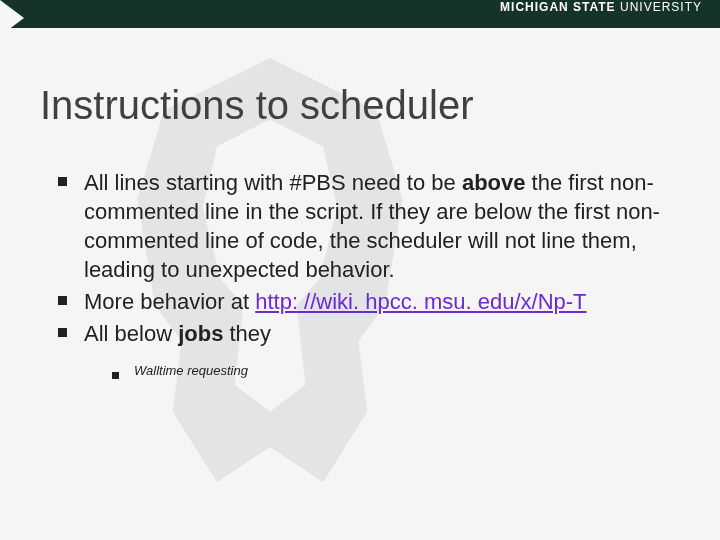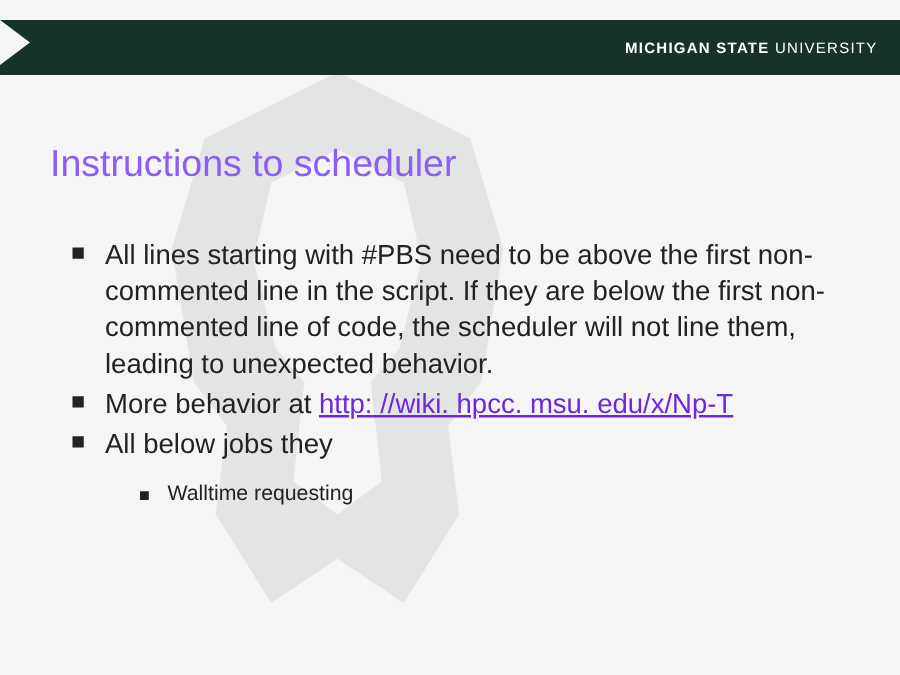--- a/index.html
+++ b/index.html
@@ -16,29 +16,27 @@
     position: absolute;
     top: 40px;
     left: 80px;
     width: 380px;
     height: 460px;
     opacity: 0.08;
     z-index: 0;
   }
   .header-bar {
     width: 100%;
-    height: 44px;
+    height: 28px;
     background: #16332a;
     position: relative;
     display: flex;
-    align-items: center;
     justify-content: flex-end;
     padding-right: 18px;
     box-sizing: border-box;
-    margin-top: 16px;
   }
   .header-bar::after{
     content:"";
     position:absolute;
     left:0;top:0;
     width:24px;height:36px;
     background:#f5f5f5;
     clip-path: polygon(0 0, 100% 50%, 0 100%);
   }
   .brand {
@@ -49,22 +47,22 @@
   }
   .brand .bold {
     font-weight: 700;
   }
   .content {
     position: relative;
     z-index: 1;
     padding: 55px 55px 0 40px;
   }
   .title {
-    font-size: 30px;
-    color: #8b5cf6;
+    font-size: 40px;
+    color: #404040;
     font-weight: 400;
     margin: 0 0 40px 0;
   }
   ul.main {
     list-style: none;
     padding: 0;
     margin: 0 0 0 18px;
     font-size: 22px;
     color: #222;
     line-height: 1.32;
@@ -80,42 +78,43 @@
     left: 0;
     top: 9px;
     width: 9px;
     height: 9px;
     background: #222;
   }
   ul.sub {
     list-style: none;
     padding: 0;
     margin: 12px 0 0 28px;
-    font-size: 17px;
+    font-size: 13px;
     color: #222;
     line-height: 1.7;
+    font-style: italic;
   }
   ul.sub > li {
     position: relative;
     padding-left: 22px;
   }
   ul.sub > li::before {
     content: "";
     position: absolute;
     left: 0;
     top: 12px;
     width: 7px;
     height: 7px;
     background: #222;
   }
   .link {
     text-decoration: underline;
     color: #6d28d9;
   }
-  .b { font-weight: 400; text-align: center; }
+  .b { font-weight: 700; text-align: center; }
 </style>
 </head>
 <body>
 
 <svg class="spartan-bg" viewBox="0 0 200 260">
   <path fill="#16332a" d="M100 10 L160 40 L175 90 L165 150 L150 170 L155 210 L130 250 L100 230 L70 250 L45 210 L50 170 L35 150 L25 90 L40 40 Z M100 45 L70 60 L62 95 L72 135 L85 150 L80 195 L100 210 L120 195 L115 150 L128 135 L138 95 L130 60 Z"></path>
 </svg>
 
 <div class="header-bar">
   <div class="brand">

